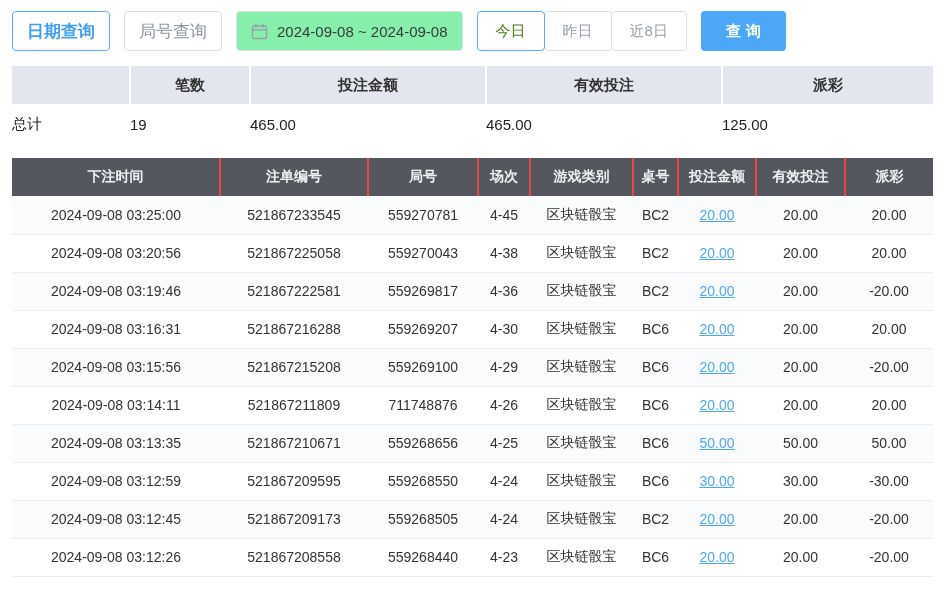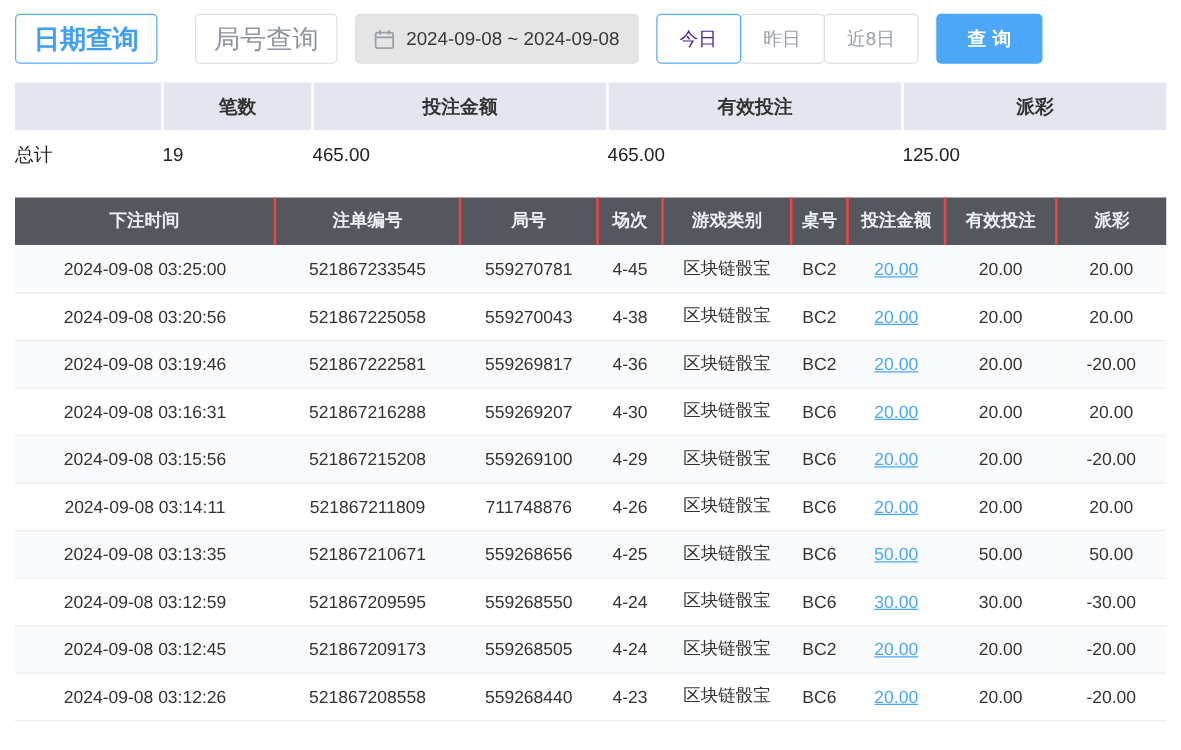--- a/index.html
+++ b/index.html
@@ -5,32 +5,32 @@
   * { box-sizing: border-box; margin: 0; padding: 0; }
   html, body {
     width: 945px; height: 600px; overflow: hidden;
     background: #ffffff;
     font-family: "Liberation Sans", "DejaVu Sans", sans-serif;
   }
   button { font-family: inherit; cursor: pointer; background: #fff; }
 
   
   .toolbar { display: flex; align-items: center; padding: 11px 12px; gap: 14px; }
-  .btn { height: 40px; border-radius: 4px; font-size: 21px; }
+  .btn { height: 40px; border-radius: 4px; font-size: 17px; }
   .btn-blue-outline { border: 1px solid #5aabf8; color: #409ef7; font-weight: bold; padding: 0 14px; }
-  .btn-gray-outline { border: 1px solid #dcdfe6; color: #8f949d; padding: 0 14px; margin-left: 16px; }
+  .btn-gray-outline { border: 1px solid #dcdfe6; color: #8f949d; padding: 0 14px; }
   .date-box {
     display: flex; align-items: center; gap: 9px; height: 40px;
     border: 1px solid #dcdfe6; border-radius: 4px; padding: 0 14px;
-    font-size: 15px; color: #3a3a3a; background: #e5e5e5; cursor: pointer; text-align: center;
+    font-size: 15px; color: #3a3a3a; background: #86efac; cursor: pointer; text-align: center;
   }
   .seg { display: flex; }
   .seg .btn { border: 1px solid #dcdfe6; border-radius: 4px; color: #9aa0a8; padding: 0 18px; margin-left: -1px; font-size: 15px; }
   .seg .btn:first-child { margin-left: 0; }
-  .seg .btn.active { border-color: #5aabf8; color: #4c1d95; position: relative; z-index: 1; font-family: Liberation Mono, monospace; }
+  .seg .btn.active { border-color: #5aabf8; color: #4d7c0f; position: relative; z-index: 1; font-family: Liberation Mono, monospace; }
   .btn-solid { background: #4da7f8; border: none; color: #fff; font-weight: bold; padding: 0 20px 0 25px; letter-spacing: 5px; font-size: 15px; }
 
   
   table { border-collapse: collapse; table-layout: fixed; }
   .summary { width: 921px; margin: 4px 12px 14px; }
   .summary th { background: #e3e6ee; height: 38px; font-size: 15px; color: #333; font-weight: bold; border-right: 2px solid #fff; }
   .summary th:last-child { border-right: none; }
   .summary td { height: 40px; font-size: 15px; color: #222; background: #fff; }
 
   .detail { width: 921px; margin: 0 12px; }

